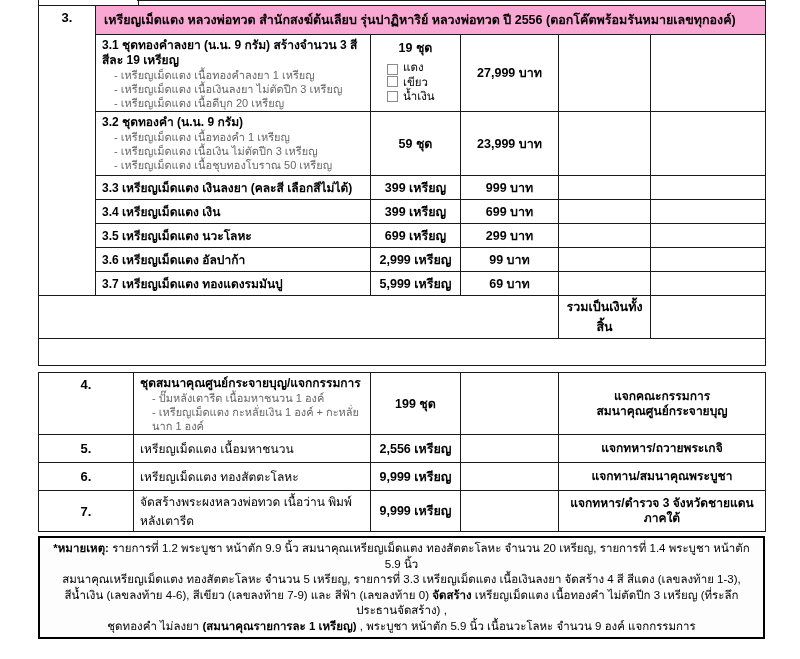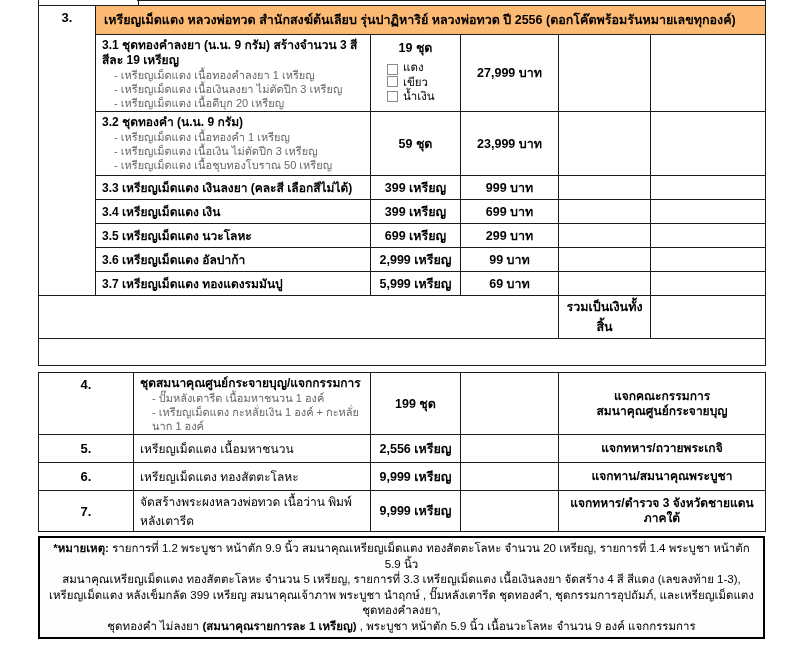--- a/index.html
+++ b/index.html
@@ -11,21 +11,21 @@
   .stub-v1{position:absolute;left:38px;top:0;width:99px;height:5px;border-left:1.5px solid #1a1a1a;border-right:1.5px solid #1a1a1a;}
   .stub-h{position:absolute;left:137px;top:0;width:628px;height:5px;border-top:1.5px solid #1a1a1a;border-right:1.5px solid #1a1a1a;}
 
   table{border-collapse:collapse;table-layout:fixed;margin-left:38px;}
   td{border:1.5px solid #1a1a1a;padding:1px 6px;vertical-align:middle;font-size:12px;}
 
   .t1{width:727px;}
   .t2{width:727px;margin-top:6px;}
 
   .no-cell{text-align:center;vertical-align:top;font-weight:bold;font-size:13px;padding-top:4px;}
-  .sec-header{background:#fdba74;font-weight:bold;font-size:12.5px;padding:4px 8px;}
+  .sec-header{background:#f9a8d4;font-weight:bold;font-size:12.5px;padding:4px 8px;}
   .desc{font-size:12px;}
   .desc-title{font-weight:bold;font-size:12px;line-height:15px;}
   .subitem{color:#666;font-size:11px;line-height:14px;padding-left:12px;}
   .qty{text-align:center;font-weight:600;font-size:12.5px;white-space:nowrap;}
   .price{text-align:center;font-weight:600;font-size:12.5px;white-space:nowrap;}
   .blank-cell{background:#fff;}
   .tall{height:59px;vertical-align:top;padding-top:3px;}
   .short{height:21px;font-weight:bold;}
   .qty-top{vertical-align:top;padding-top:3px;}
   .cb-row{display:flex;align-items:center;gap:5px;padding-left:10px;line-height:14.5px;font-size:11.5px;}
@@ -189,18 +189,18 @@
       <td class="qty">9,999 เหรียญ</td>
       <td class="blank-cell"></td>
       <td class="annot">แจกทหาร/ตำรวจ 3 จังหวัดชายแดนภาคใต้</td>
     </tr>
   </tbody>
     </table>
 
   <div class="remark-box">
     <div><b>*หมายเหตุ:</b><span> รายการที่ 1.2  พระบูชา หน้าตัก 9.9 นิ้ว สมนาคุณเหรียญเม็ดแตง ทองสัตตะโลหะ จำนวน 20 เหรียญ, รายการที่ 1.4  พระบูชา หน้าตัก 5.9 นิ้ว</span></div>
     <div>สมนาคุณเหรียญเม็ดแตง ทองสัตตะโลหะ จำนวน 5 เหรียญ, รายการที่ 3.3 เหรียญเม็ดแตง เนื้อเงินลงยา จัดสร้าง 4 สี สีแดง (เลขลงท้าย 1-3),</div>
-    <div>เหรียญเม็ดแตง หลังเข็มกลัด 399 เหรียญ สมนาคุณเจ้าภาพ พระบูชา นำฤกษ์ , ปั๊มหลังเตารีด ชุดทองคำ, ชุดกรรมการอุปถัมภ์, และเหรียญเม็ดแตง ชุดทองคำลงยา,</div>
+    <div><span>สีน้ำเงิน (เลขลงท้าย 4-6), สีเขียว (เลขลงท้าย 7-9) และ สีฟ้า (เลขลงท้าย 0) </span><b>จัดสร้าง</b><span> เหรียญเม็ดแตง เนื้อทองคำ ไม่ตัดปีก 3 เหรียญ (ที่ระลึกประธานจัดสร้าง) ,</span></div>
     <div><span>ชุดทองคำ ไม่ลงยา </span><b>(สมนาคุณรายการละ 1 เหรียญ)</b><span> , พระบูชา หน้าตัก 5.9 นิ้ว เนื้อนวะโลหะ จำนวน 9 องค์ แจกกรรมการ</span></div>
 
   </div>
 
 </div>
 
 </body></html>

